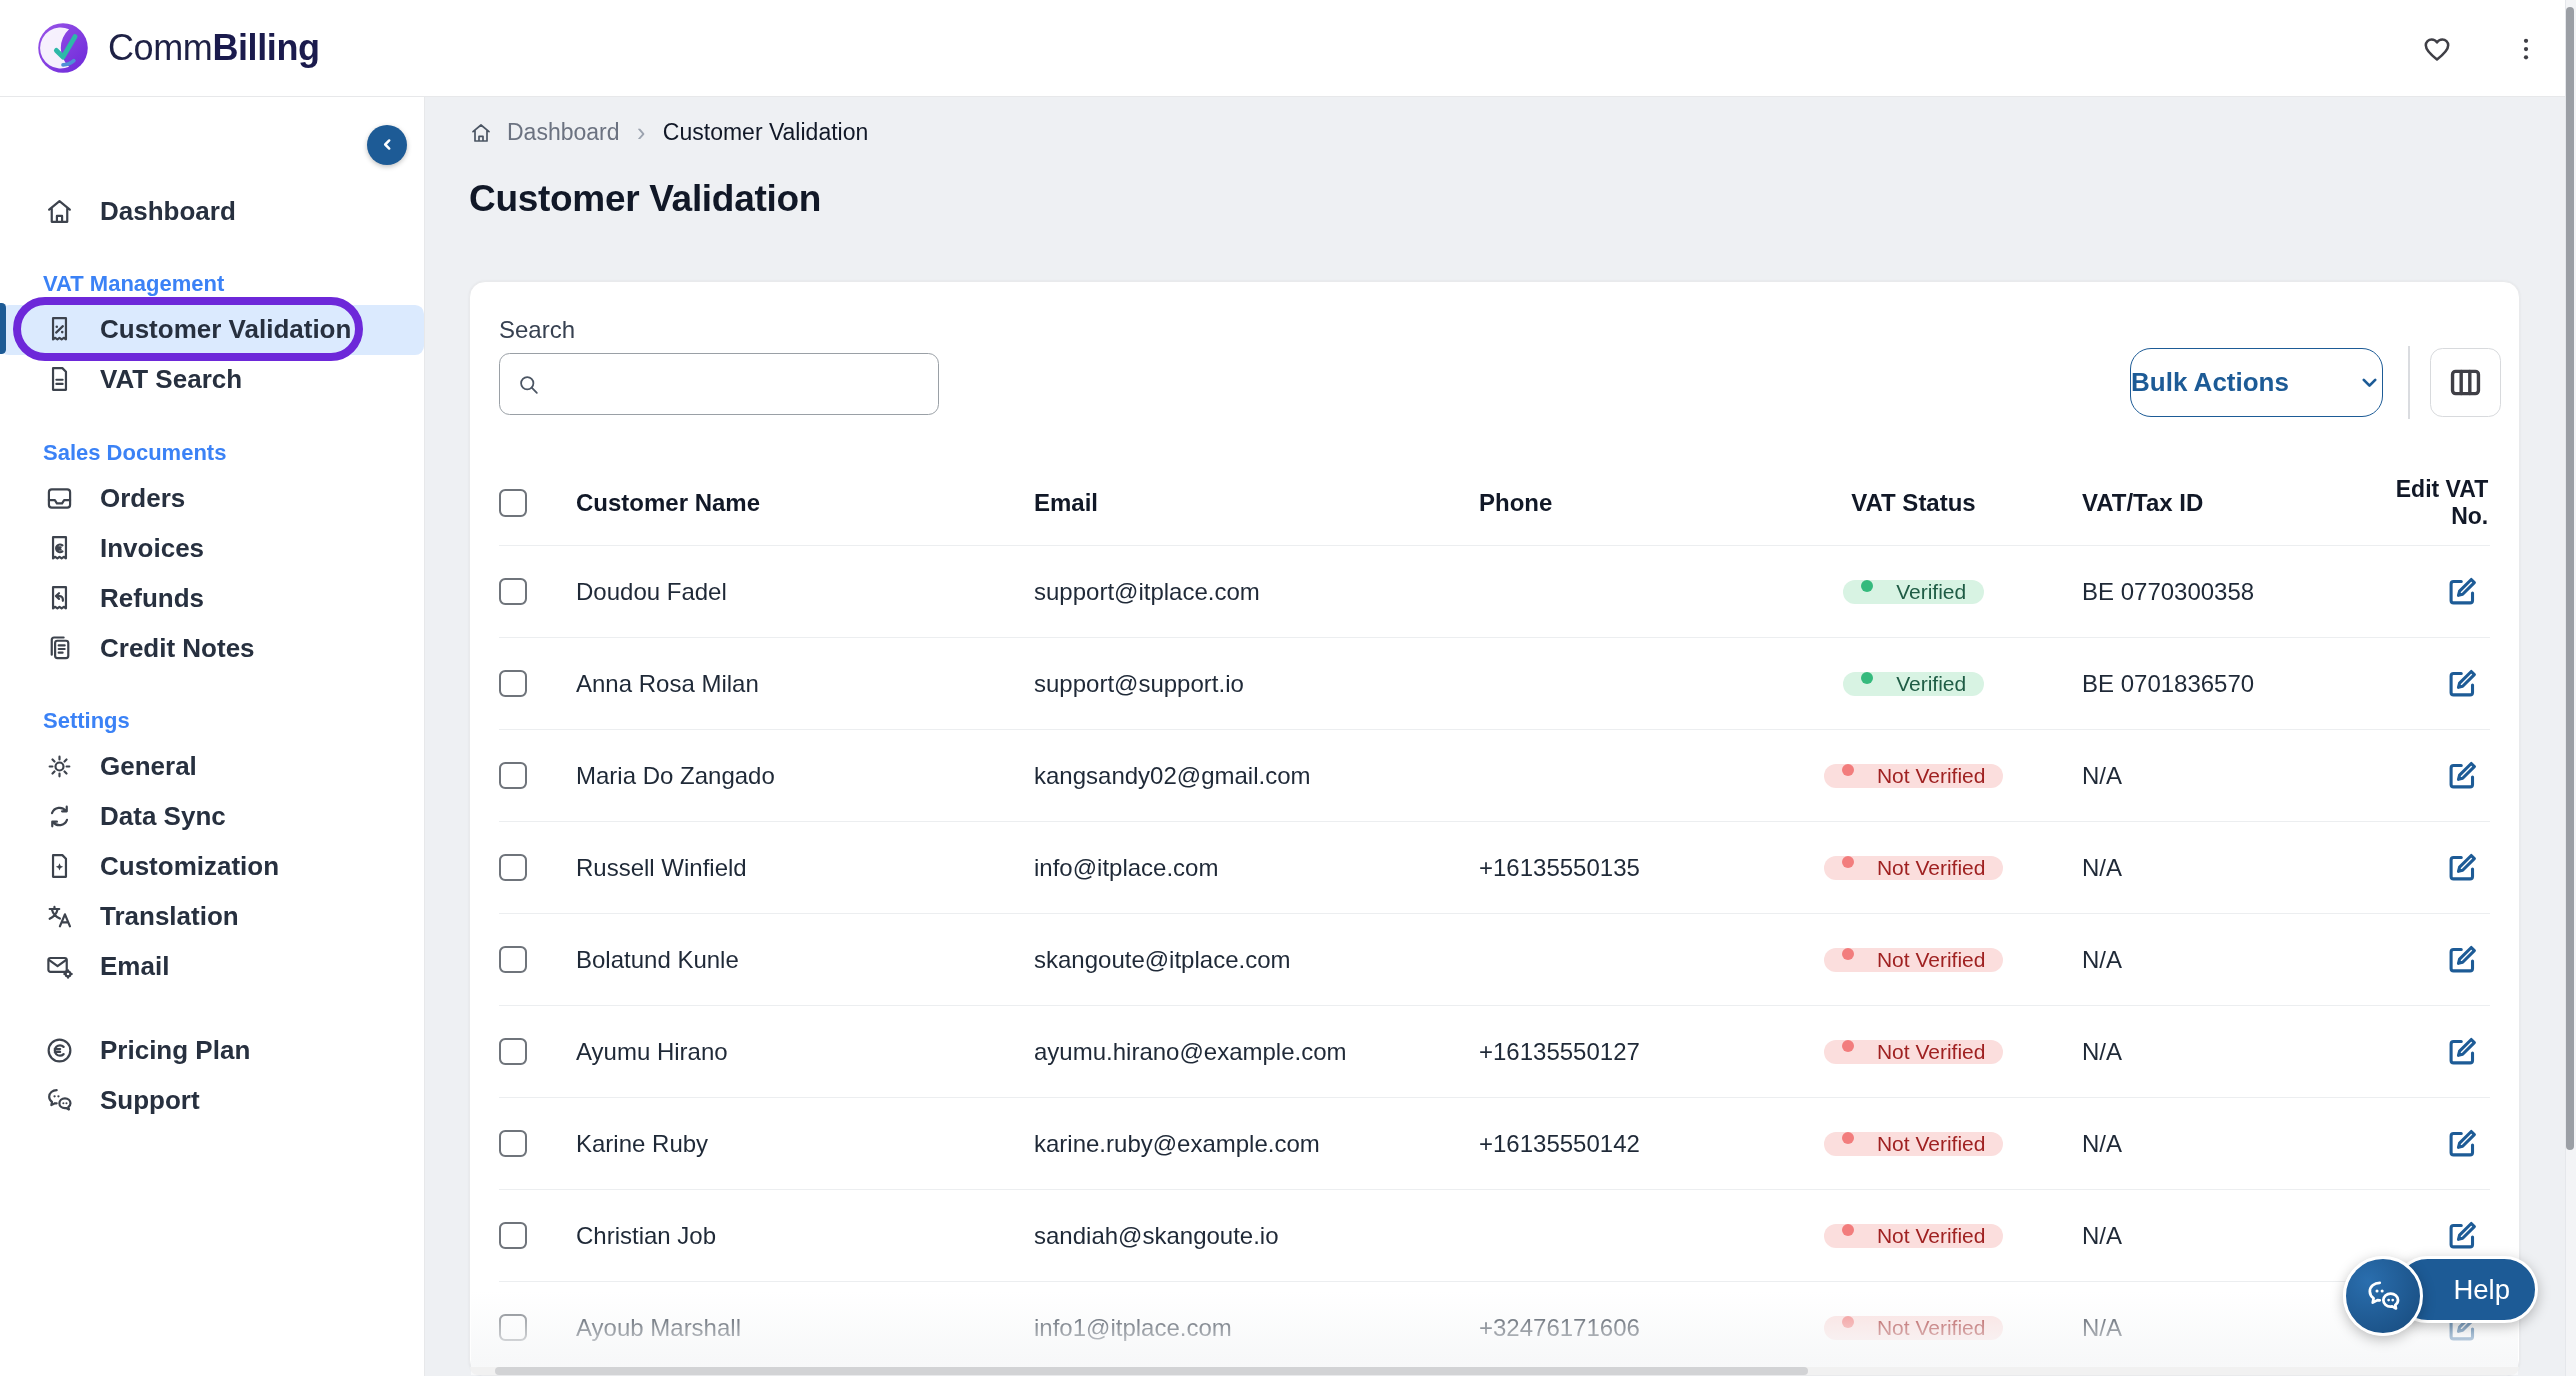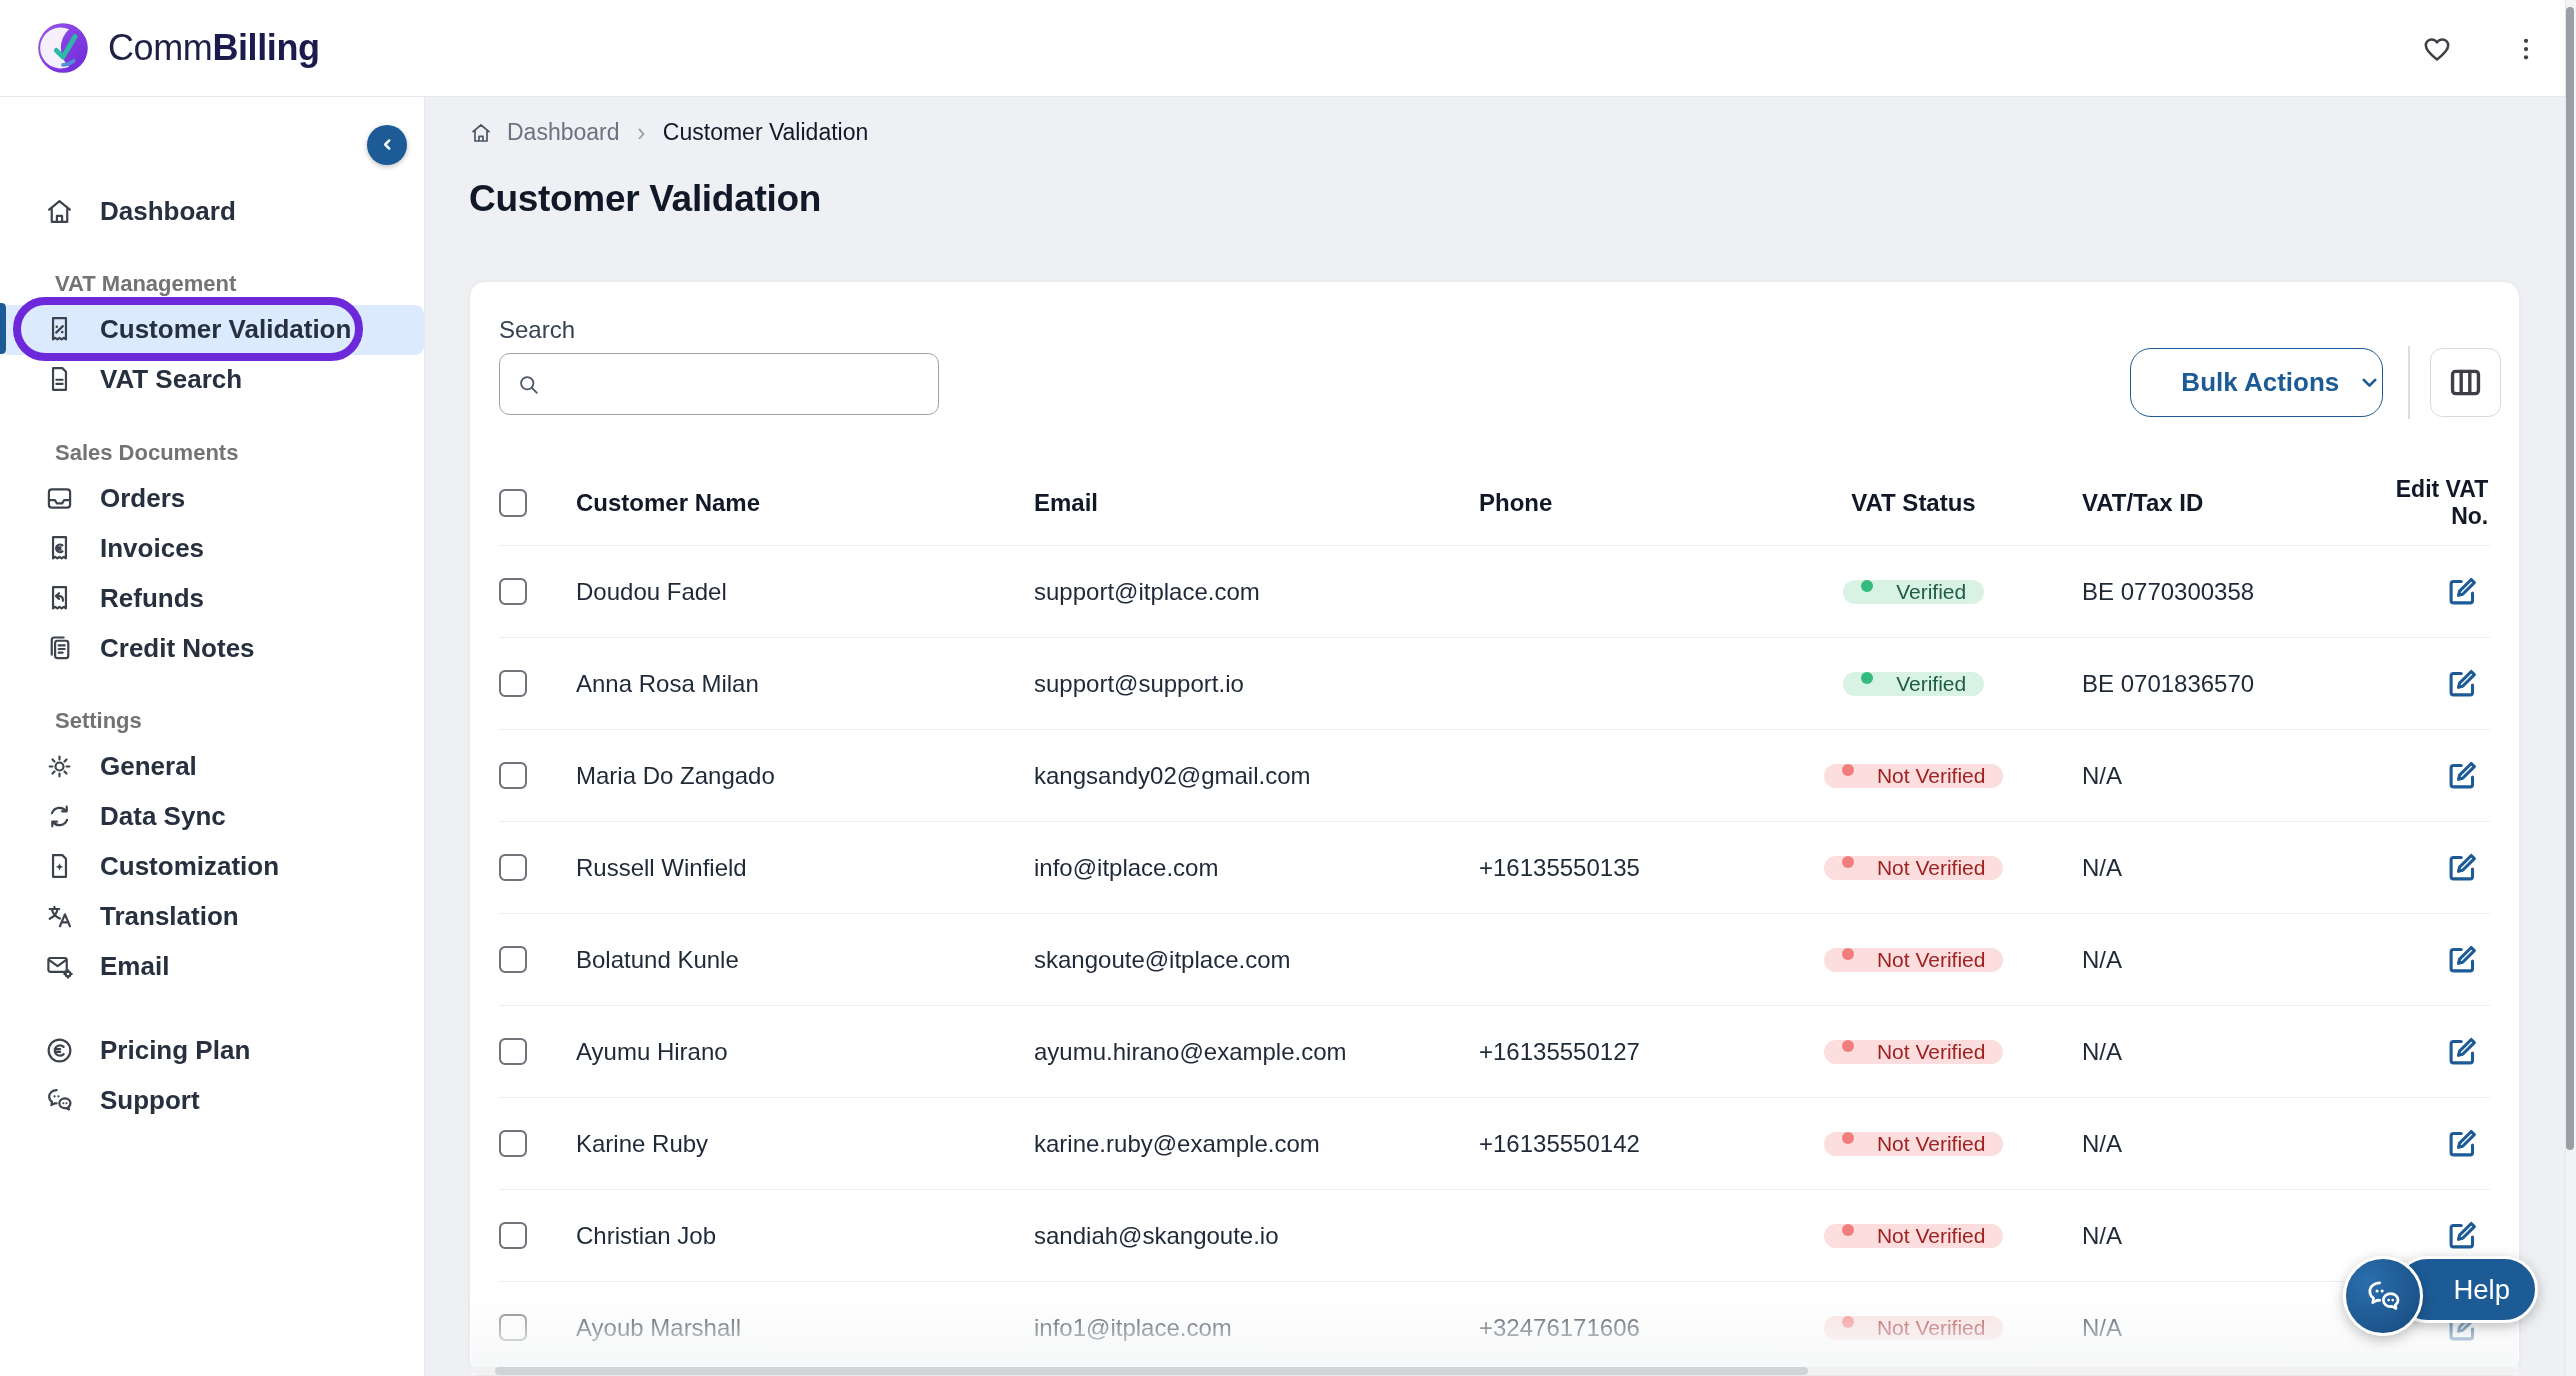--- a/index.html
+++ b/index.html
@@ -29,21 +29,21 @@
   .sidebar{position:absolute;left:0;top:97px;width:425px;height:1279px;background:#fff;
     border-right:0.9px solid var(--line);z-index:5}
   .collapse-btn{position:absolute;left:367px;top:27.5px;width:40px;height:40px;border-radius:50%;
     background:var(--blue);color:#fff;border:none;display:flex;align-items:center;justify-content:center;
     box-shadow:0 1.8px 5.3px rgba(0,0,0,.25);cursor:pointer}
   .nav{position:absolute;left:0;top:0;width:100%;padding-top:89px}
   .nav-item{position:relative;display:flex;align-items:center;gap:25px;height:50px;padding-left:44px;
     font-size:26px;font-weight:600;color:#27303f;cursor:pointer}
   .nav-item .nav-ic{width:31px;height:31px;color:#3d434d;flex:0 0 auto}
   .nav-item.active{background:var(--active-bg);border-radius:8.9px}
-  .nav-label{height:26.6px;margin:35px 12px 7px;padding-left:43px;font-size:22px;font-weight:600;color:#737373;
+  .nav-label{height:26.6px;margin:35px 0 7px;padding-left:43px;font-size:22px;font-weight:600;color:#3b82f6;
     display:flex;align-items:center}
   .group-gap{height:34px}
   .active-bar{position:absolute;left:0;top:206px;width:6.2px;height:51px;background:var(--blue);
     border-radius:0 4.4px 4.4px 0;z-index:3}
   .annotation-ellipse{position:absolute;left:13.3px;top:200px;width:350px;height:64px;
     border:8px solid var(--purple);border-radius:41px;z-index:4;pointer-events:none}
 
   
   .main{position:absolute;left:425px;top:97px;right:0;bottom:0}
   .breadcrumb{position:absolute;left:44px;top:21px;display:flex;align-items:center;gap:14px;
@@ -57,21 +57,21 @@
   .card{position:absolute;left:44px;top:184px;width:2051px;height:1095px;background:#fff;
     border:0.9px solid #e9eaec;border-radius:16px;box-shadow:0 0.9px 2.7px rgba(16,24,40,.06)}
   .search-label{position:absolute;left:29px;top:34px;font-size:24px;color:#374151}
   .search-box{position:absolute;left:29px;top:71px;width:440px;height:62px;border:1.3px solid #9aa0a6;
     border-radius:10.6px;display:flex;align-items:center;padding-left:16px;background:#fff}
   .search-box .mag{width:25px;height:25px;color:#4b5563;flex:0 0 auto}
   .search-box input{border:none;outline:none;font-size:24px;flex:1;margin-left:12.4px;height:100%;
     font-family:inherit;background:transparent;color:var(--ink)}
   .bulk-btn{position:absolute;left:1660px;top:66px;width:253px;height:69px;border:1.8px solid var(--blue);
     border-radius:21px;background:#fff;color:var(--blue);font-size:26px;font-weight:700;
-    display:flex;align-items:center;justify-content:flex-end;gap:17.7px;cursor:pointer;font-family:inherit}
+    display:flex;align-items:center;justify-content:space-between;gap:17.7px;cursor:pointer;font-family:inherit}
   .bulk-btn .chev{width:25px;height:25px}
   .toolbar-divider{position:absolute;left:1938px;top:64px;width:1.8px;height:73px;background:#dadce0}
   .columns-btn{position:absolute;left:1960px;top:66px;width:71px;height:69px;border:1.3px solid #d8dadd;
     border-radius:12.4px;background:#fff;color:#3f3f46;display:flex;align-items:center;justify-content:center;cursor:pointer}
   .columns-btn svg{width:37px;height:37px}
 
   
   .vtable{position:absolute;left:29px;right:29px;top:179px}
   .trow{display:grid;grid-template-columns:77px 458px 445px 266px 337px 286px 1fr;align-items:center}
   .trow.head{height:84px;font-weight:700;color:var(--ink-strong);font-size:24px}

